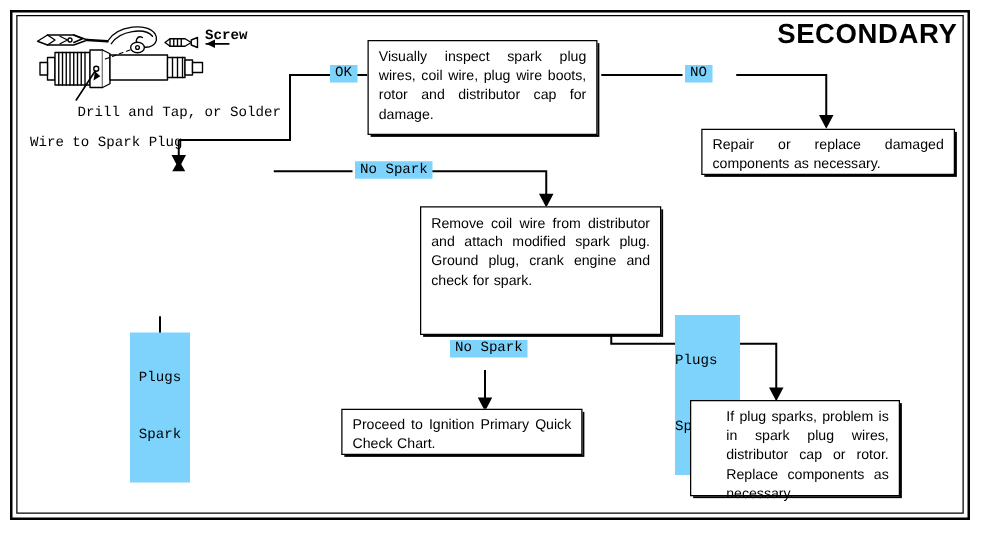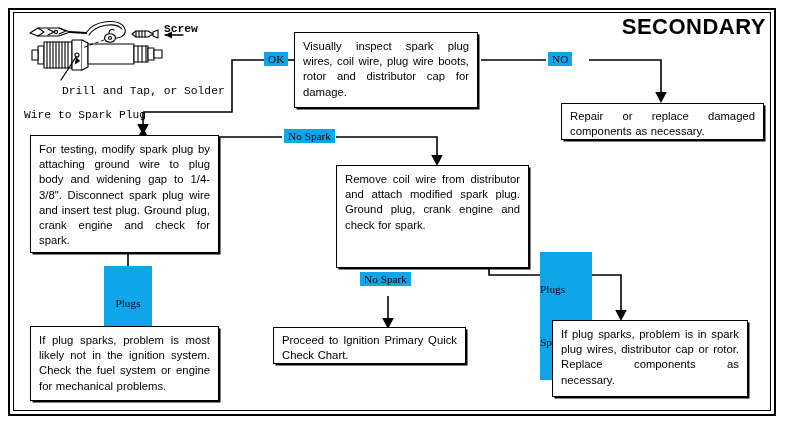--- a/index.html
+++ b/index.html
@@ -77,24 +77,24 @@
     color: #000;
     white-space: pre;
     font-family: Liberation Mono, monospace;
   }
   
   .edge-label {
     position: absolute;
     font-size: 11.3px;
     line-height: 14px;
     color: #000;
-    background: #0ea5e9;
+    background: #7dd3fc;
     padding: 0 4px;
     white-space: pre;
-    font-family: Liberation Serif, serif;
+    font-family: Liberation Mono, monospace;
   }
   .edge-label.two-line { line-height: 15px; }
 
   
   #wires {
     position: absolute;
     left: 0; top: 0;
     width: 788px; height: 432px;
     pointer-events: none;
   }
@@ -222,33 +222,27 @@
   </div>
 
   <div class="node" style="left:294px; top:22px; width:184px; height:76px;margin-top:10px;">
     <span class="node-text">Visually inspect spark plug wires, coil wire, plug wire boots, rotor and distributor cap for damage.</span>
   </div>
 
   <div class="node tight" style="left:561px; top:103px; width:203px; height:37px;">
     <span class="node-text">Repair or replace damaged components as necessary.</span>
   </div>
 
-  <div class="node" style="left:30px; top:135px; width:189px; height:118px;">
-    <span class="node-text">For testing, modify spark plug by attaching ground wire to plug body and widening gap to 1/4-3/8". Disconnect spark plug wire and insert test plug. Ground plug, crank engine and check for spark.</span>
-  </div>
 
   <div class="node" style="left:336px; top:165px; width:193px; height:103px;">
     <span class="node-text">Remove coil wire from distributor and attach modified spark plug. Ground plug, crank engine and check for spark.</span>
   </div>
 
-  <div class="node" style="left:30px; top:326px; width:189px; height:75px;">
-    <span class="node-text">If plug sparks, problem is most likely not in the ignition system. Check the fuel system or engine for mechanical problems.</span>
-  </div>
 
   <div class="node tight" style="left:273px; top:327px; width:193px; height:37px;">
     <span class="node-text">Proceed to Ignition Primary Quick Check Chart.</span>
   </div>
 
-  <div class="node" style="left:552px; top:320px; width:196px; height:77px;">
+  <div class="node" style="left:552px; top:320px; width:168px; height:77px;padding-left:20px;">
     <span class="node-text">If plug sparks, problem is in spark plug wires, distributor cap or rotor. Replace components as necessary.</span>
   </div>
 
 </div>
 
 </body></html>

